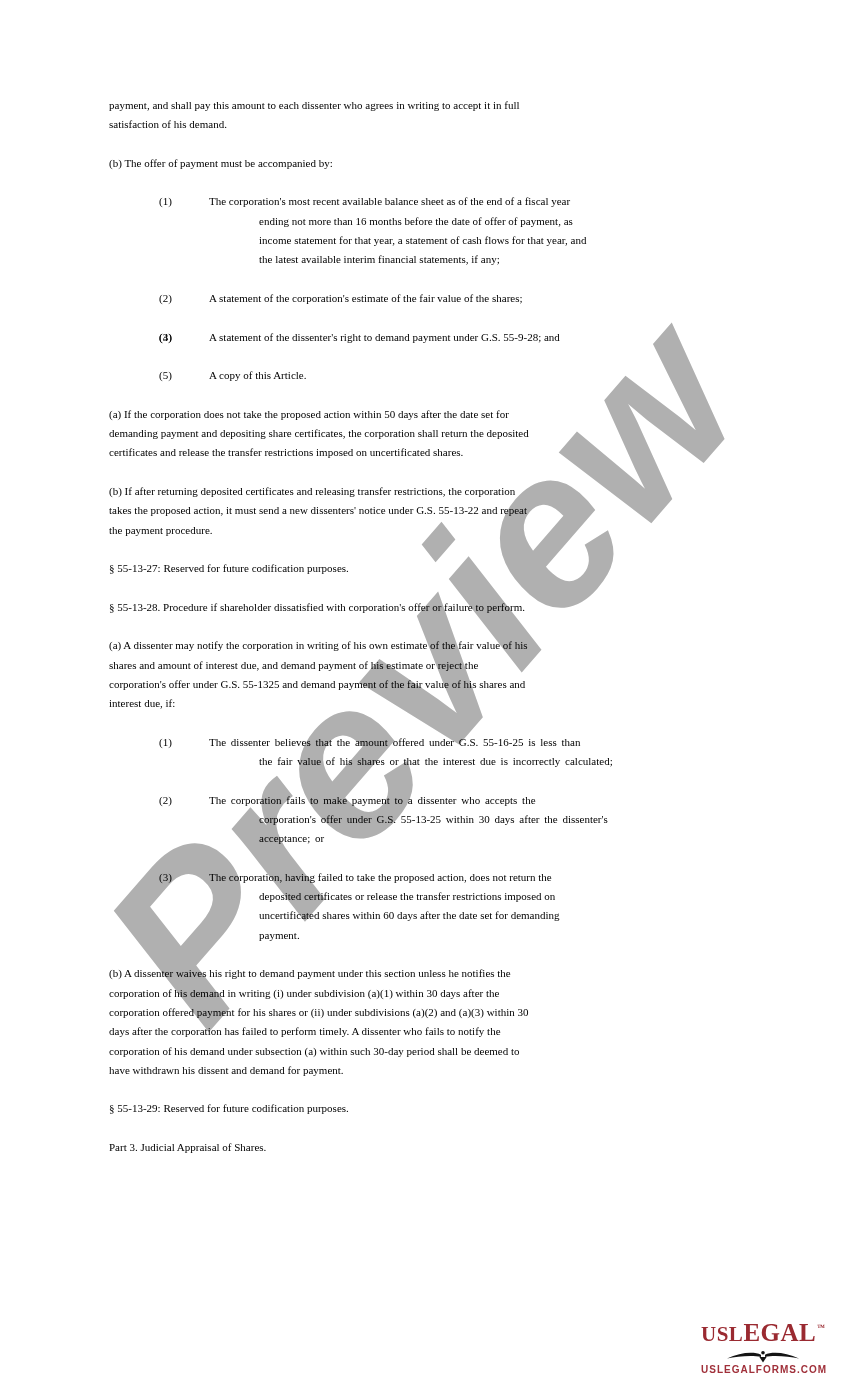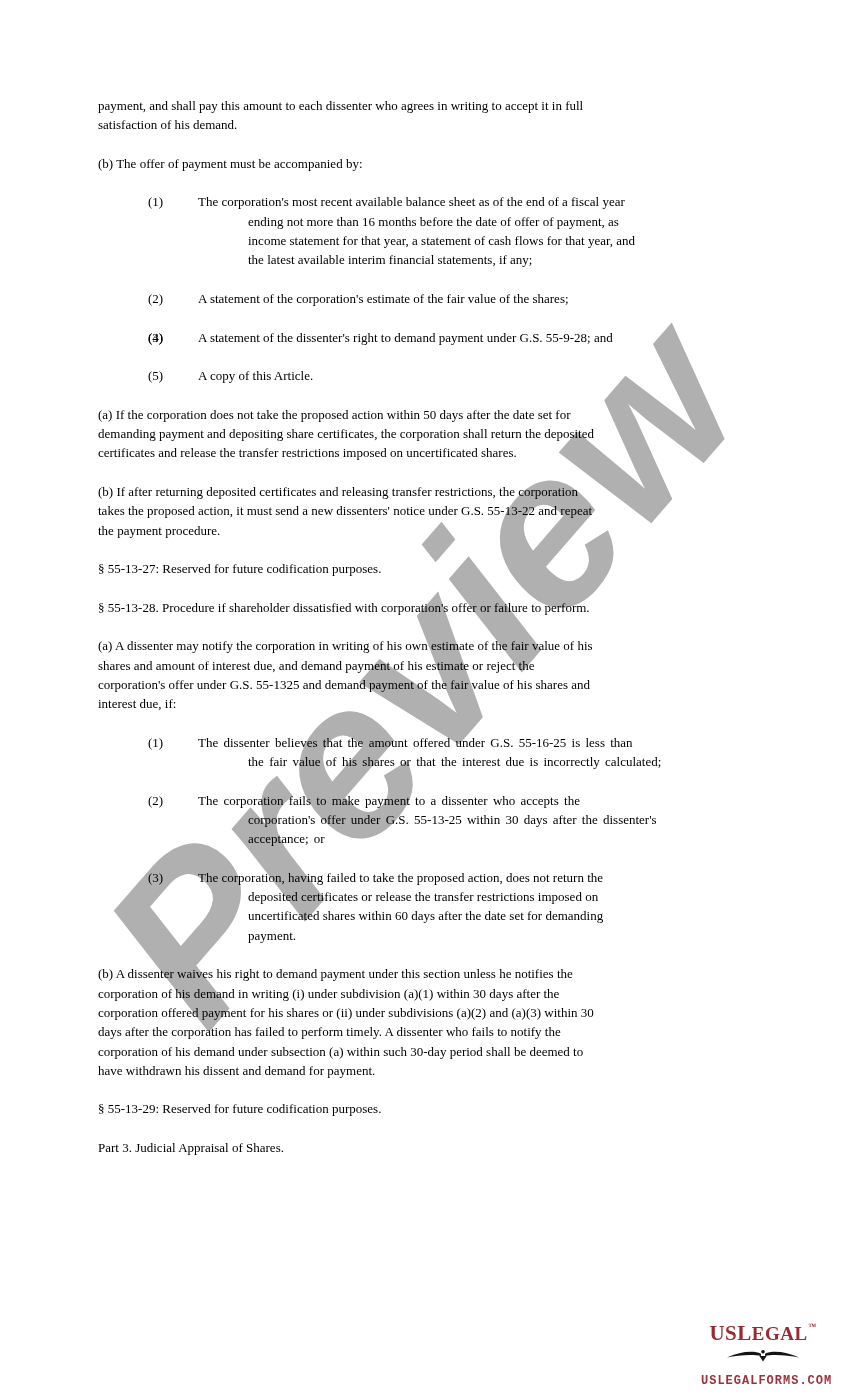--- a/index.html
+++ b/index.html
@@ -20,23 +20,23 @@
     font-style:italic;
     font-weight:700;
     font-size:220px;
     color:#b0b0b0;
     white-space:nowrap;
     z-index:1;
     user-select:none;
   }
   .content{
     position:absolute;
-    left:98px;top:96px;
+    left:109px;top:96px;
     width:700px;
-    font-size:13px;
+    font-size:11px;
     line-height:19.3px;
     z-index:2;
   }
   .block{margin:0;}
   .block + .block{margin-top:19.3px;}
   .para,.head{white-space:pre-line;}
   .item{position:relative;padding-left:150px;}
   .inum{position:absolute;left:50px;top:0;}
   .itext{display:block;white-space:pre-line;text-indent:-50px;}
   .wide{word-spacing:2px;}
@@ -51,30 +51,30 @@
   }
   .wordmark{
     font-family:"Liberation Serif", serif;
     font-weight:700;
     color:#9a2a31;
     line-height:24px;
     white-space:nowrap;
     letter-spacing:0.5px;
   }
   .lg{font-size:21px;}
-  .sm{font-size:19px;text-align:center;}
+  .sm{font-size:25px;text-align:center;}
   .tm{font-size:8px;position:relative;top:-11px;margin-left:1px;letter-spacing:0;}
   .eagle{display:block;margin:-1px auto 0 auto;}
   .site{
-    font-family:Liberation Mono, monospace;
+    font-family:Liberation Sans, sans-serif;
     font-weight:700;
-    font-size:12px;
+    font-size:10px;
     letter-spacing:1px;
     color:#a0303a;
-    margin-top:12px;
+    margin-top:1px;
     white-space:nowrap;
   }
 </style>
 </head>
 <body>
 
 <div class="page">
 
   <div class="watermark">Preview</div>
 

